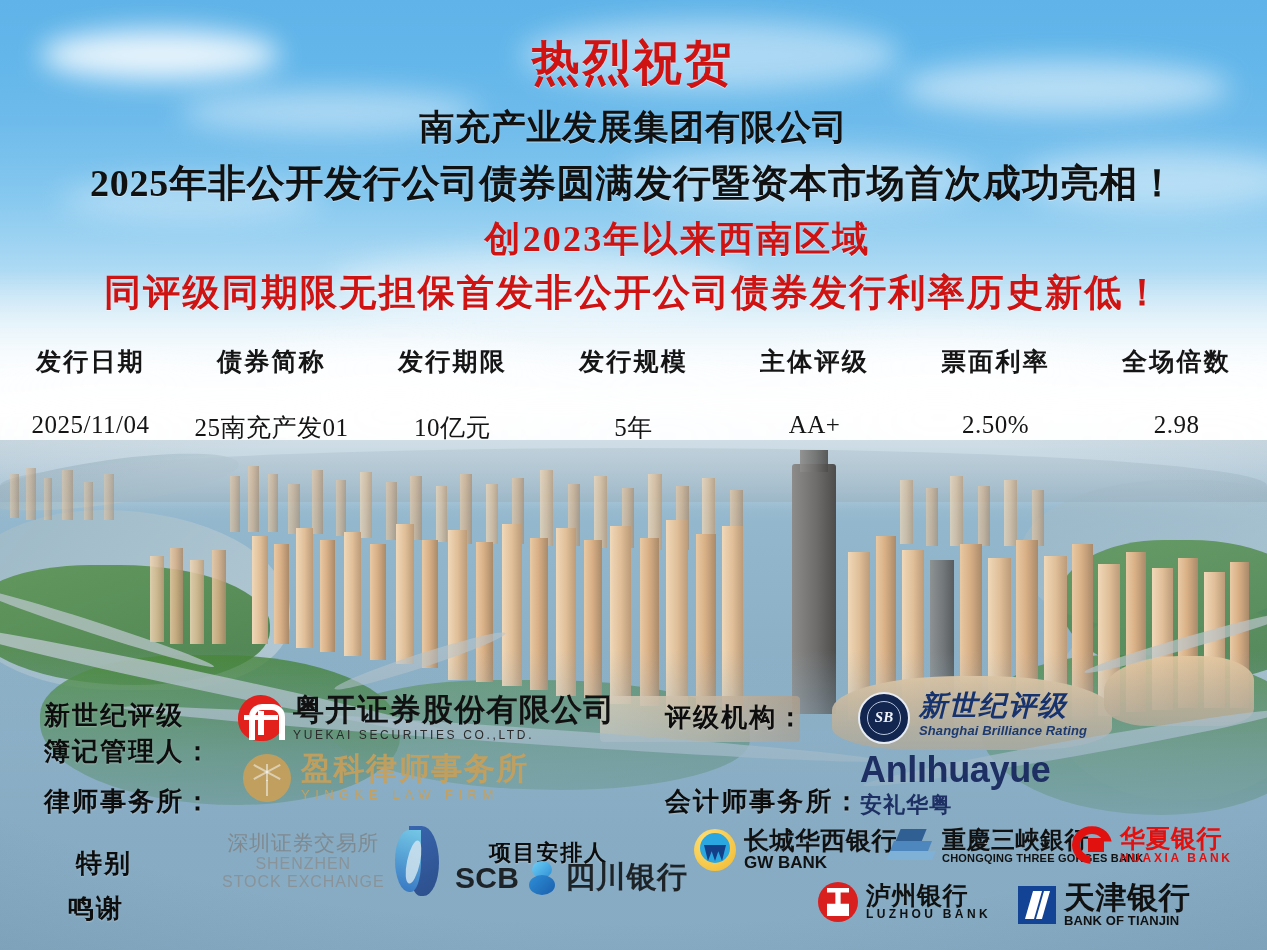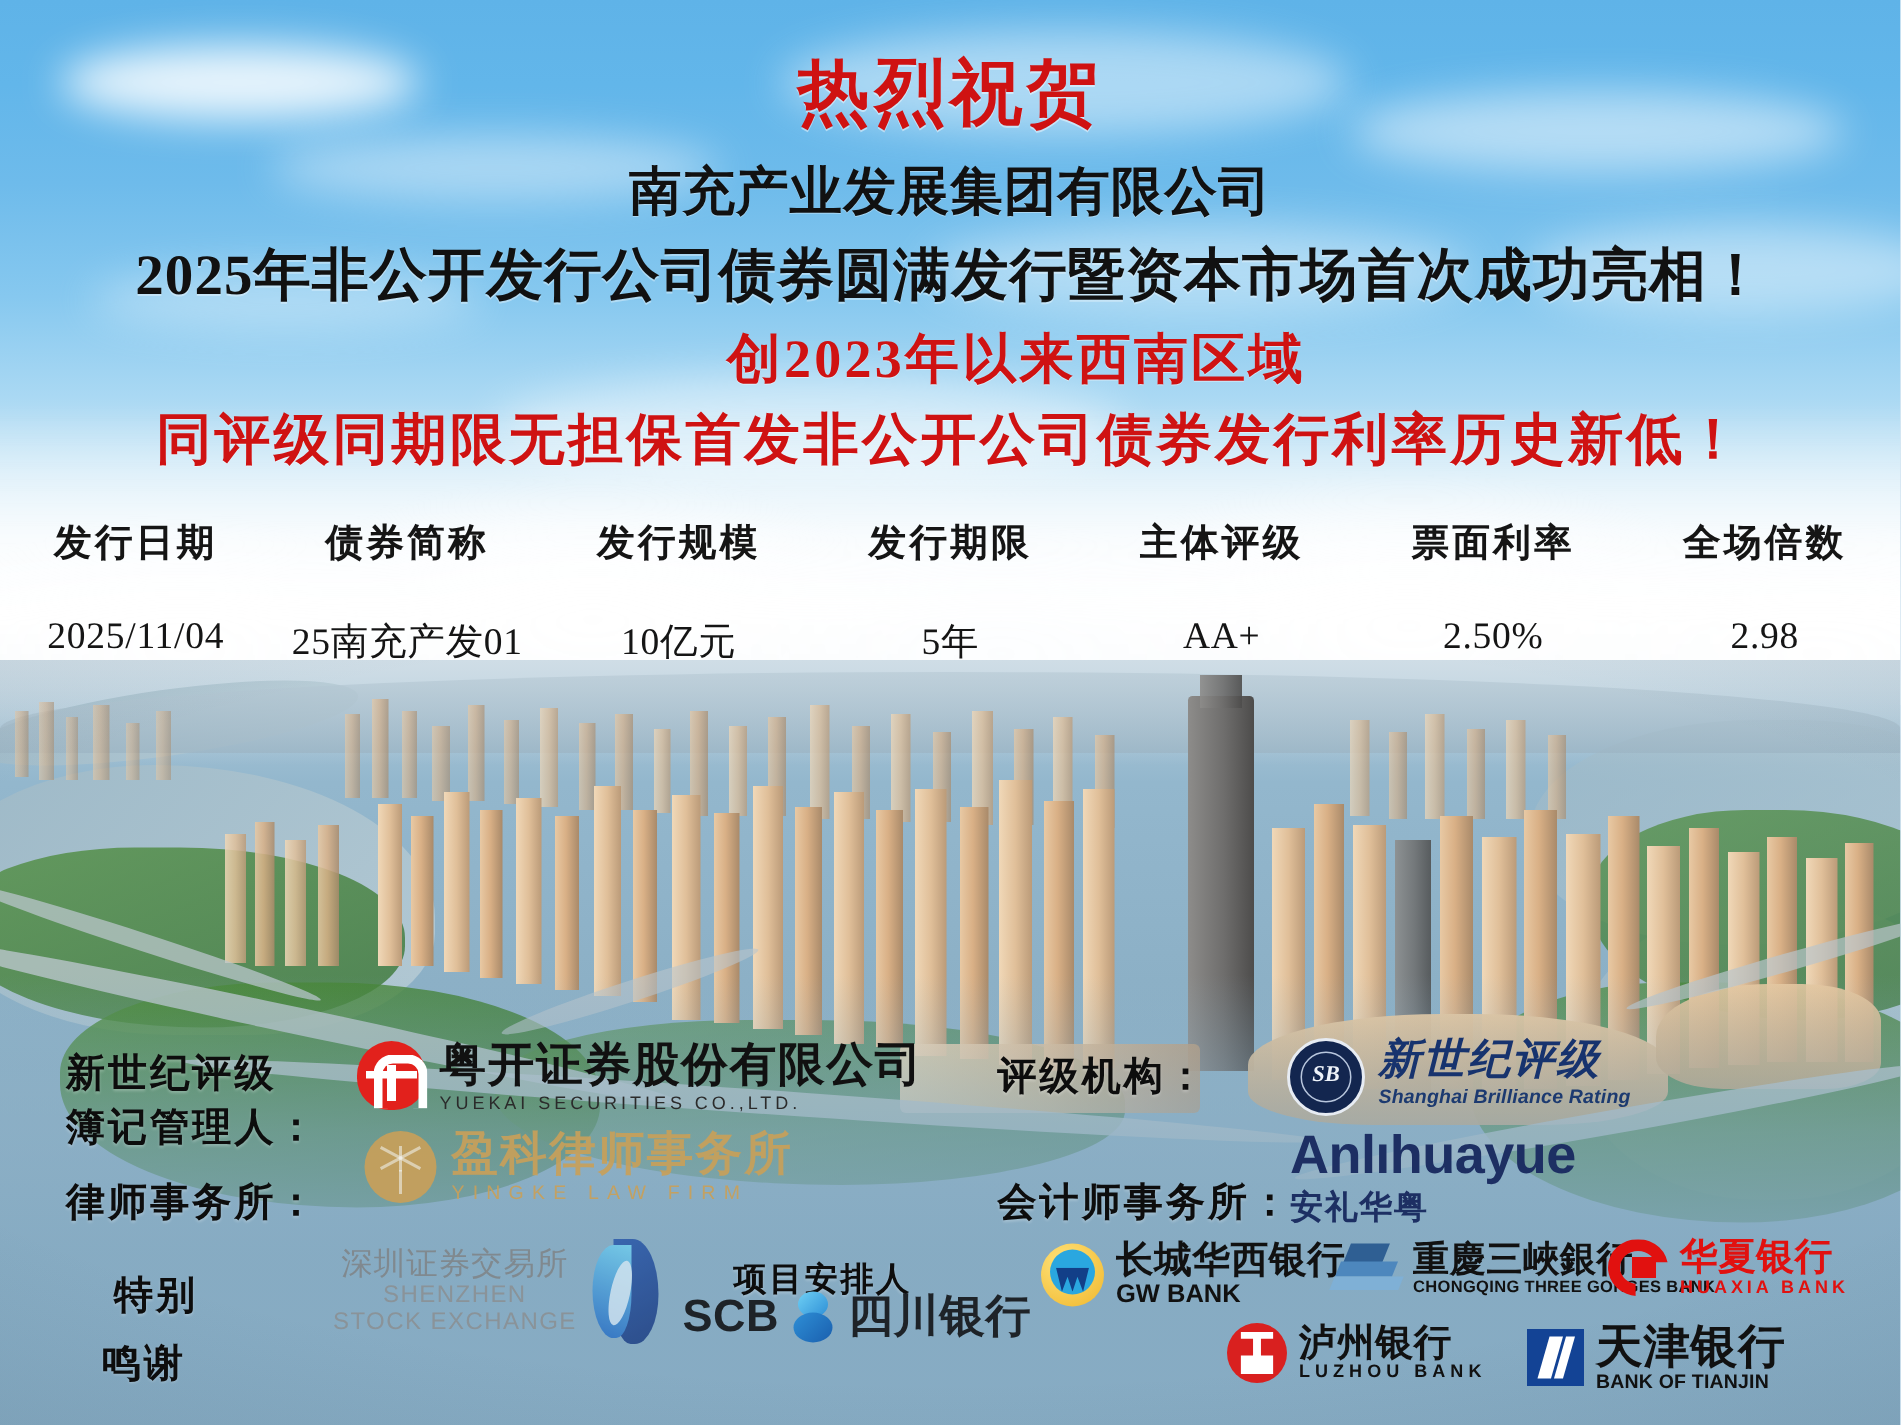--- a/index.html
+++ b/index.html
@@ -70,21 +70,21 @@
 
   
   .partners{position:absolute;left:0;top:686px;width:1267px;height:264px;z-index:7;}
   .plabel{
     position:absolute;color:#0d0d0d;font-weight:bold;font-size:26px;letter-spacing:.08em;
     text-shadow:0 1px 2px rgba(255,255,255,.25);
   }
   .plabel.sm{font-size:22px;font-weight:bold;}
 
   
-  .yk{position:absolute;left:238px;top:8px;display:flex;align-items:flex-start;}
+  .yk{position:absolute;left:238px;top:8px;display:flex;align-items:center;}
   .yk-mark{width:46px;height:46px;position:relative;}
   .yk-mark .c{position:absolute;inset:0;background:#e2211c;border-radius:50% 50% 46% 46%;}
   .yk-mark .arch{position:absolute;left:11px;top:9px;width:24px;height:30px;
      border:6px solid #fff;border-bottom:none;border-radius:13px 13px 0 0;}
   .yk-mark .stem{position:absolute;left:20px;top:16px;width:6px;height:24px;background:#fff;}
   .yk-mark .bar{position:absolute;left:6px;top:20px;width:34px;height:5px;background:#fff;}
   .yk-txt{margin-left:9px;}
   .yk-cn{font-family:"Liberation Sans",sans-serif;font-weight:bold;font-size:31px;color:#111;letter-spacing:.04em;line-height:1;}
   .yk-en{font-family:"Liberation Sans",sans-serif;font-size:12px;color:#2b2b2b;letter-spacing:.22em;margin-top:3px;}
 
@@ -314,22 +314,22 @@
     <div class="line2 hl-blk">南充产业发展集团有限公司</div>
     <div class="line3 hl-blk">2025年非公开发行公司债券圆满发行暨资本市场首次成功亮相！</div>
     <div class="line4 hl-red">创2023年以来西南区域</div>
     <div class="line5 hl-red">同评级同期限无担保首发非公开公司债券发行利率历史新低！</div>
   </div>
 
   <div class="tbl">
     <div class="trow thead">
       <div class="tcell">发行日期</div>
       <div class="tcell">债券简称</div>
+      <div class="tcell">发行期限</div>
       <div class="tcell">发行规模</div>
-      <div class="tcell">发行期限</div>
       <div class="tcell">主体评级</div>
       <div class="tcell">票面利率</div>
       <div class="tcell">全场倍数</div>
     </div>
     <div class="trow tbody">
       <div class="tcell">2025/11/04</div>
       <div class="tcell">25南充产发01</div>
       <div class="tcell">10亿元</div>
       <div class="tcell">5年</div>
       <div class="tcell">AA+</div>

